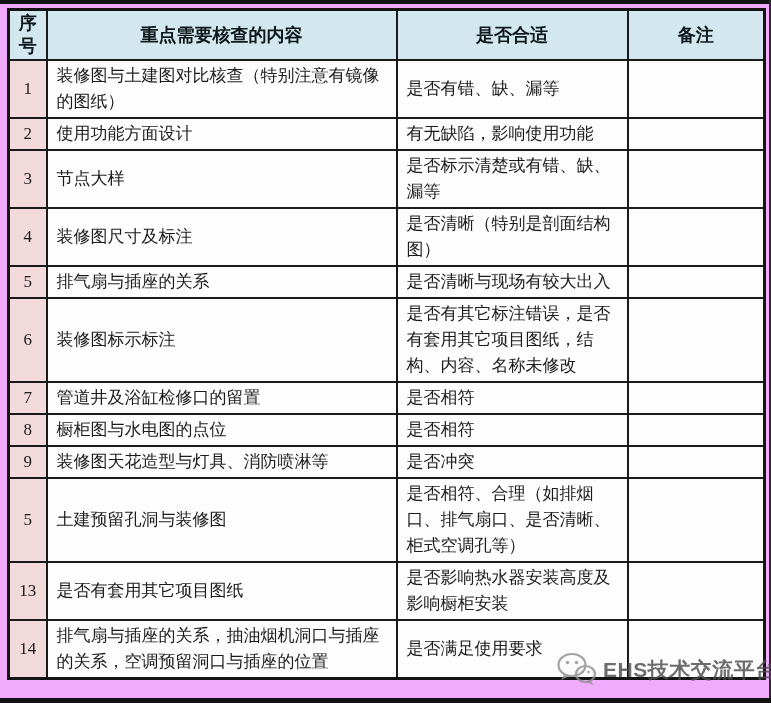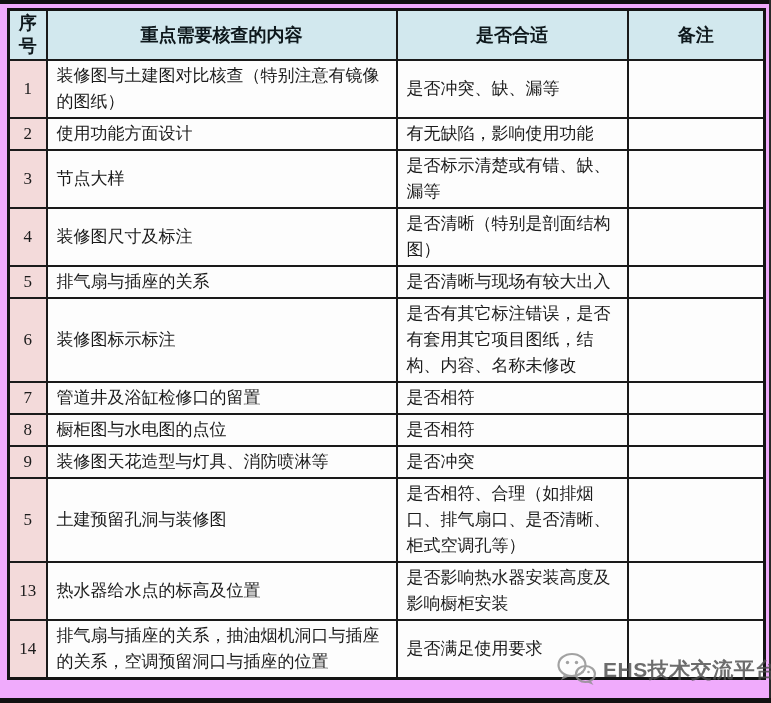--- a/index.html
+++ b/index.html
@@ -100,21 +100,21 @@
         <th>序号</th>
         <th>重点需要核查的内容</th>
         <th>是否合适</th>
         <th>备注</th>
       </tr>
     </thead>
     <tbody>
         <tr>
           <td class="c-no">1</td>
           <td class="c-content">装修图与土建图对比核查（特别注意有镜像的图纸）</td>
-          <td class="c-problem">是否冲突、缺、漏等</td>
+          <td class="c-problem">是否有错、缺、漏等</td>
           <td class="c-remark"></td>
         </tr>
         <tr>
           <td class="c-no">2</td>
           <td class="c-content">使用功能方面设计</td>
           <td class="c-problem">有无缺陷，影响使用功能</td>
           <td class="c-remark"></td>
         </tr>
         <tr>
           <td class="c-no">3</td>
@@ -159,21 +159,21 @@
           <td class="c-remark"></td>
         </tr>
         <tr>
           <td class="c-no">5</td>
           <td class="c-content">土建预留孔洞与装修图</td>
           <td class="c-problem">是否相符、合理（如排烟口、排气扇口、是否清晰、柜式空调孔等）</td>
           <td class="c-remark"></td>
         </tr>
         <tr>
           <td class="c-no">13</td>
-          <td class="c-content">热水器给水点的标高及位置</td>
+          <td class="c-content">是否有套用其它项目图纸</td>
           <td class="c-problem">是否影响热水器安装高度及影响橱柜安装</td>
           <td class="c-remark"></td>
         </tr>
         <tr>
           <td class="c-no">14</td>
           <td class="c-content">排气扇与插座的关系，抽油烟机洞口与插座的关系，空调预留洞口与插座的位置</td>
           <td class="c-problem">是否满足使用要求</td>
           <td class="c-remark"></td>
         </tr>
       </tbody>

